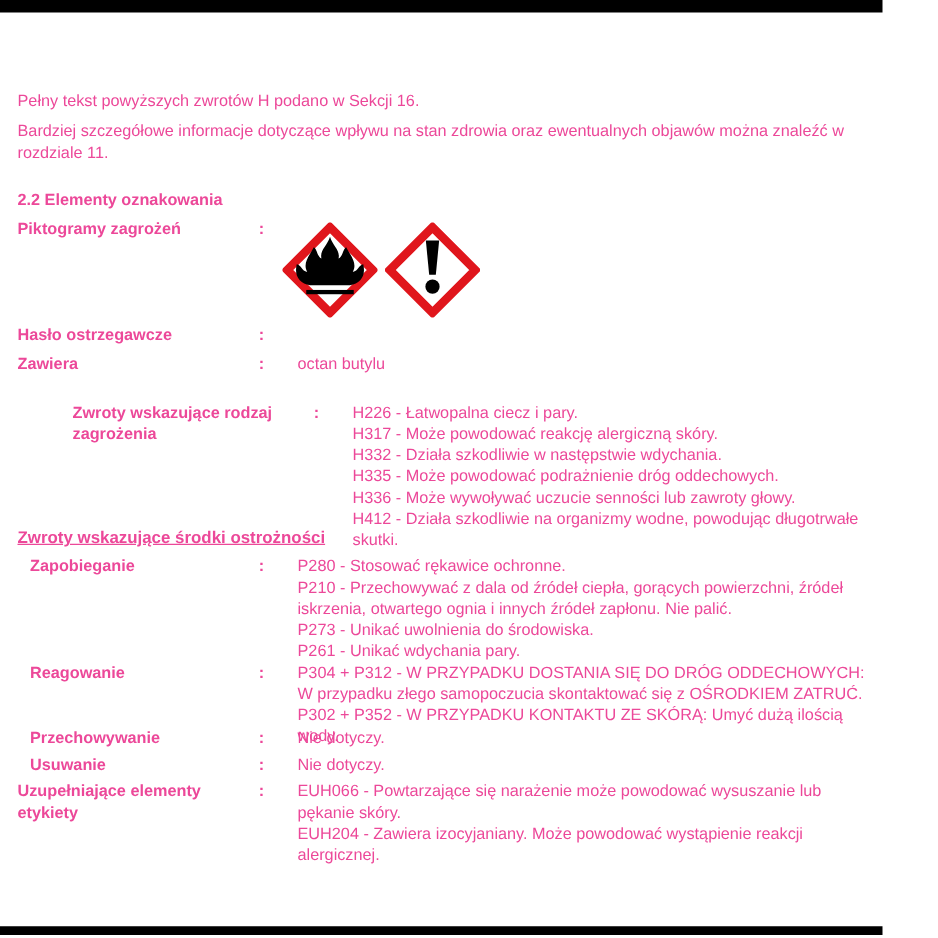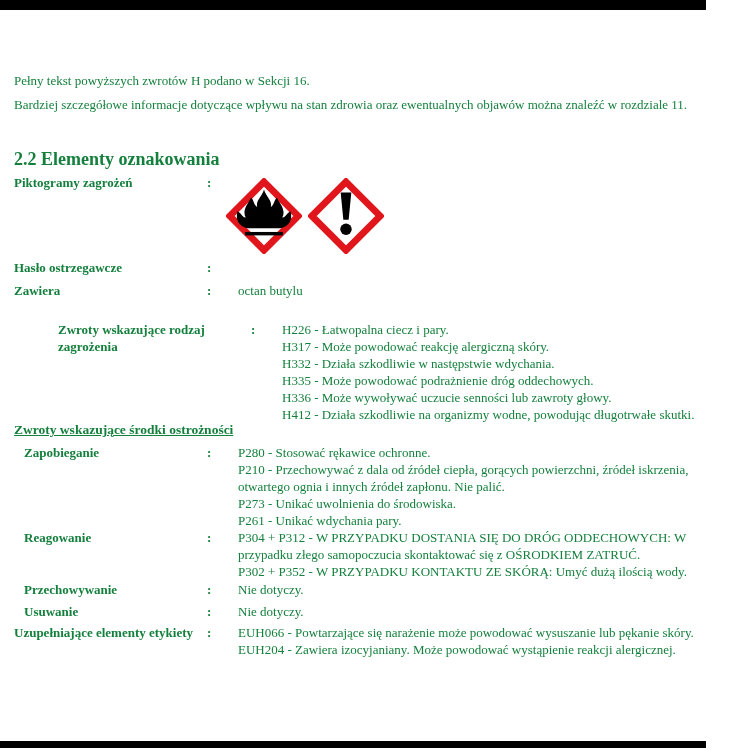--- a/index.html
+++ b/index.html
@@ -1,34 +1,34 @@
 <!DOCTYPE html>
 <html><head>
 <meta charset="utf-8">
 <style>
   html,body{margin:0;padding:0;}
   .page{
     position:relative;
     width:706px;height:750px;
     background:#ffffff;
-    font-family:Liberation Serif, serif;
-    font-size:13px;line-height:17px;color:#15803d;
+    font-family:Liberation Sans, sans-serif;
+    font-size:13px;line-height:17px;color:#ec4899;
     overflow:hidden;
   }
   .bar{position:absolute;left:0;width:750px;}
   .bar-top{top:0;height:10px;}
   .bar-bottom{top:741px;height:7px;}
 
   .para{position:absolute;left:14px;right:6px;}
   .p1{top:72px;}
   .p2{top:96px;}
 
   .sec-title{
     position:absolute;left:14px;top:151px;
-    font-weight:bold;font-size:18px;
+    font-weight:bold;font-size:13px;
   }
 
   .row{position:absolute;left:14px;right:4px;padding-left:20px;}
   .lbl{
     position:absolute;left:0;top:0;width:186px;
     font-weight:bold;
   }
   .row.indent .lbl{left:10px;width:176px;}
   .colon{position:absolute;left:193px;top:0;font-weight:bold;}
   .val{margin-left:204px;}

